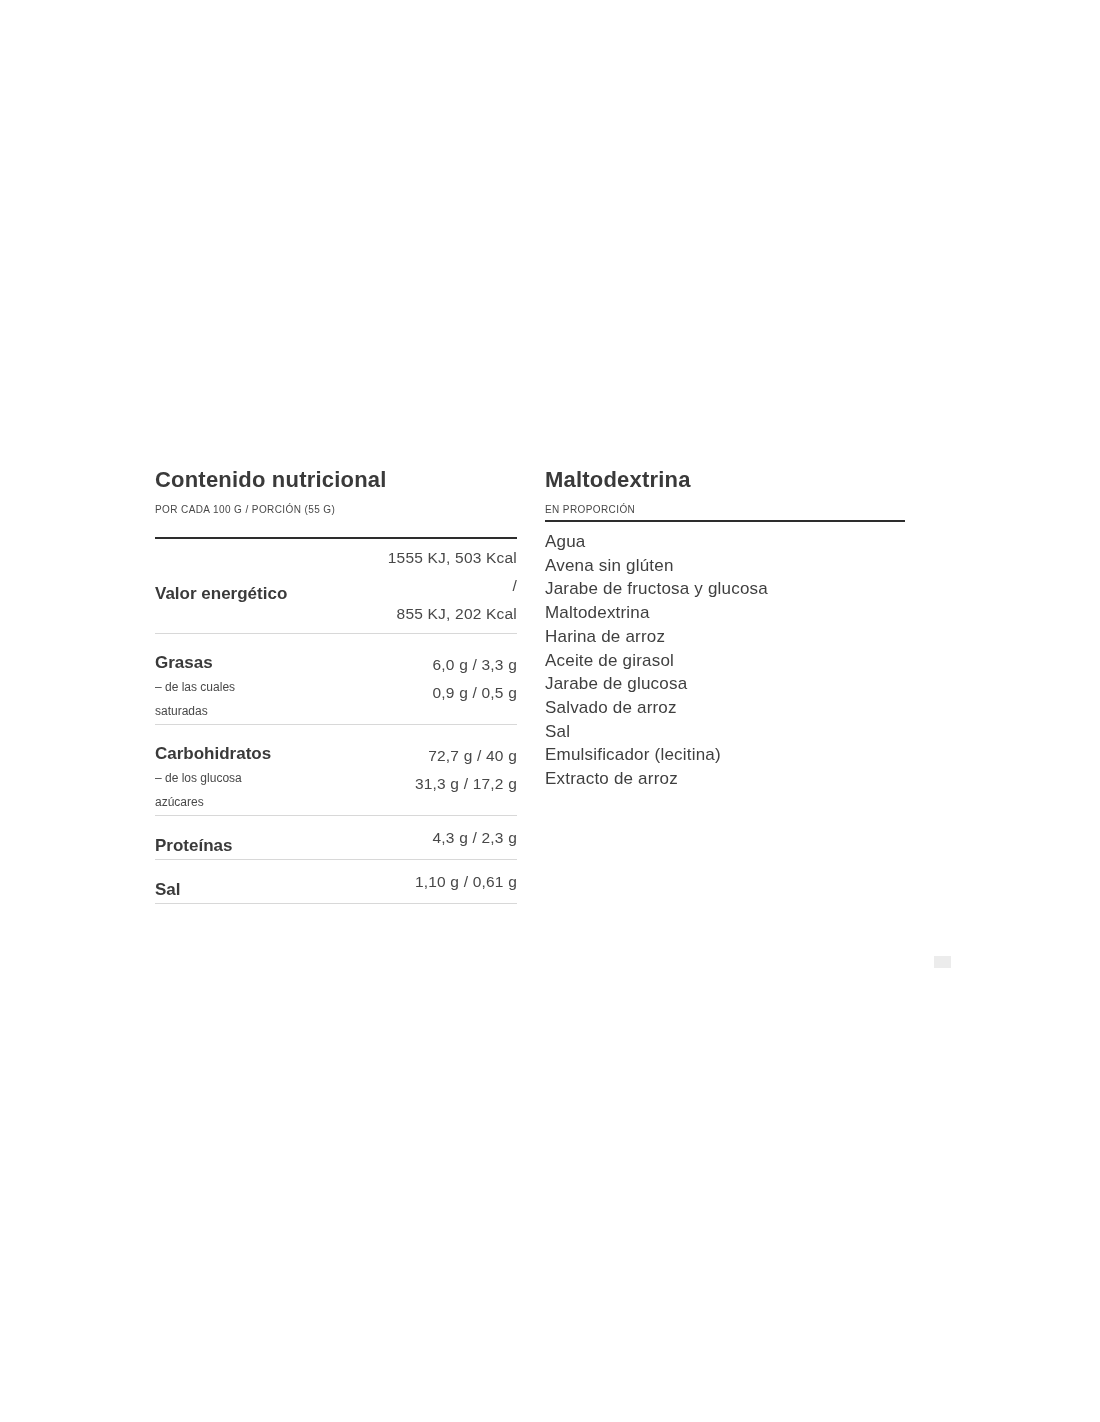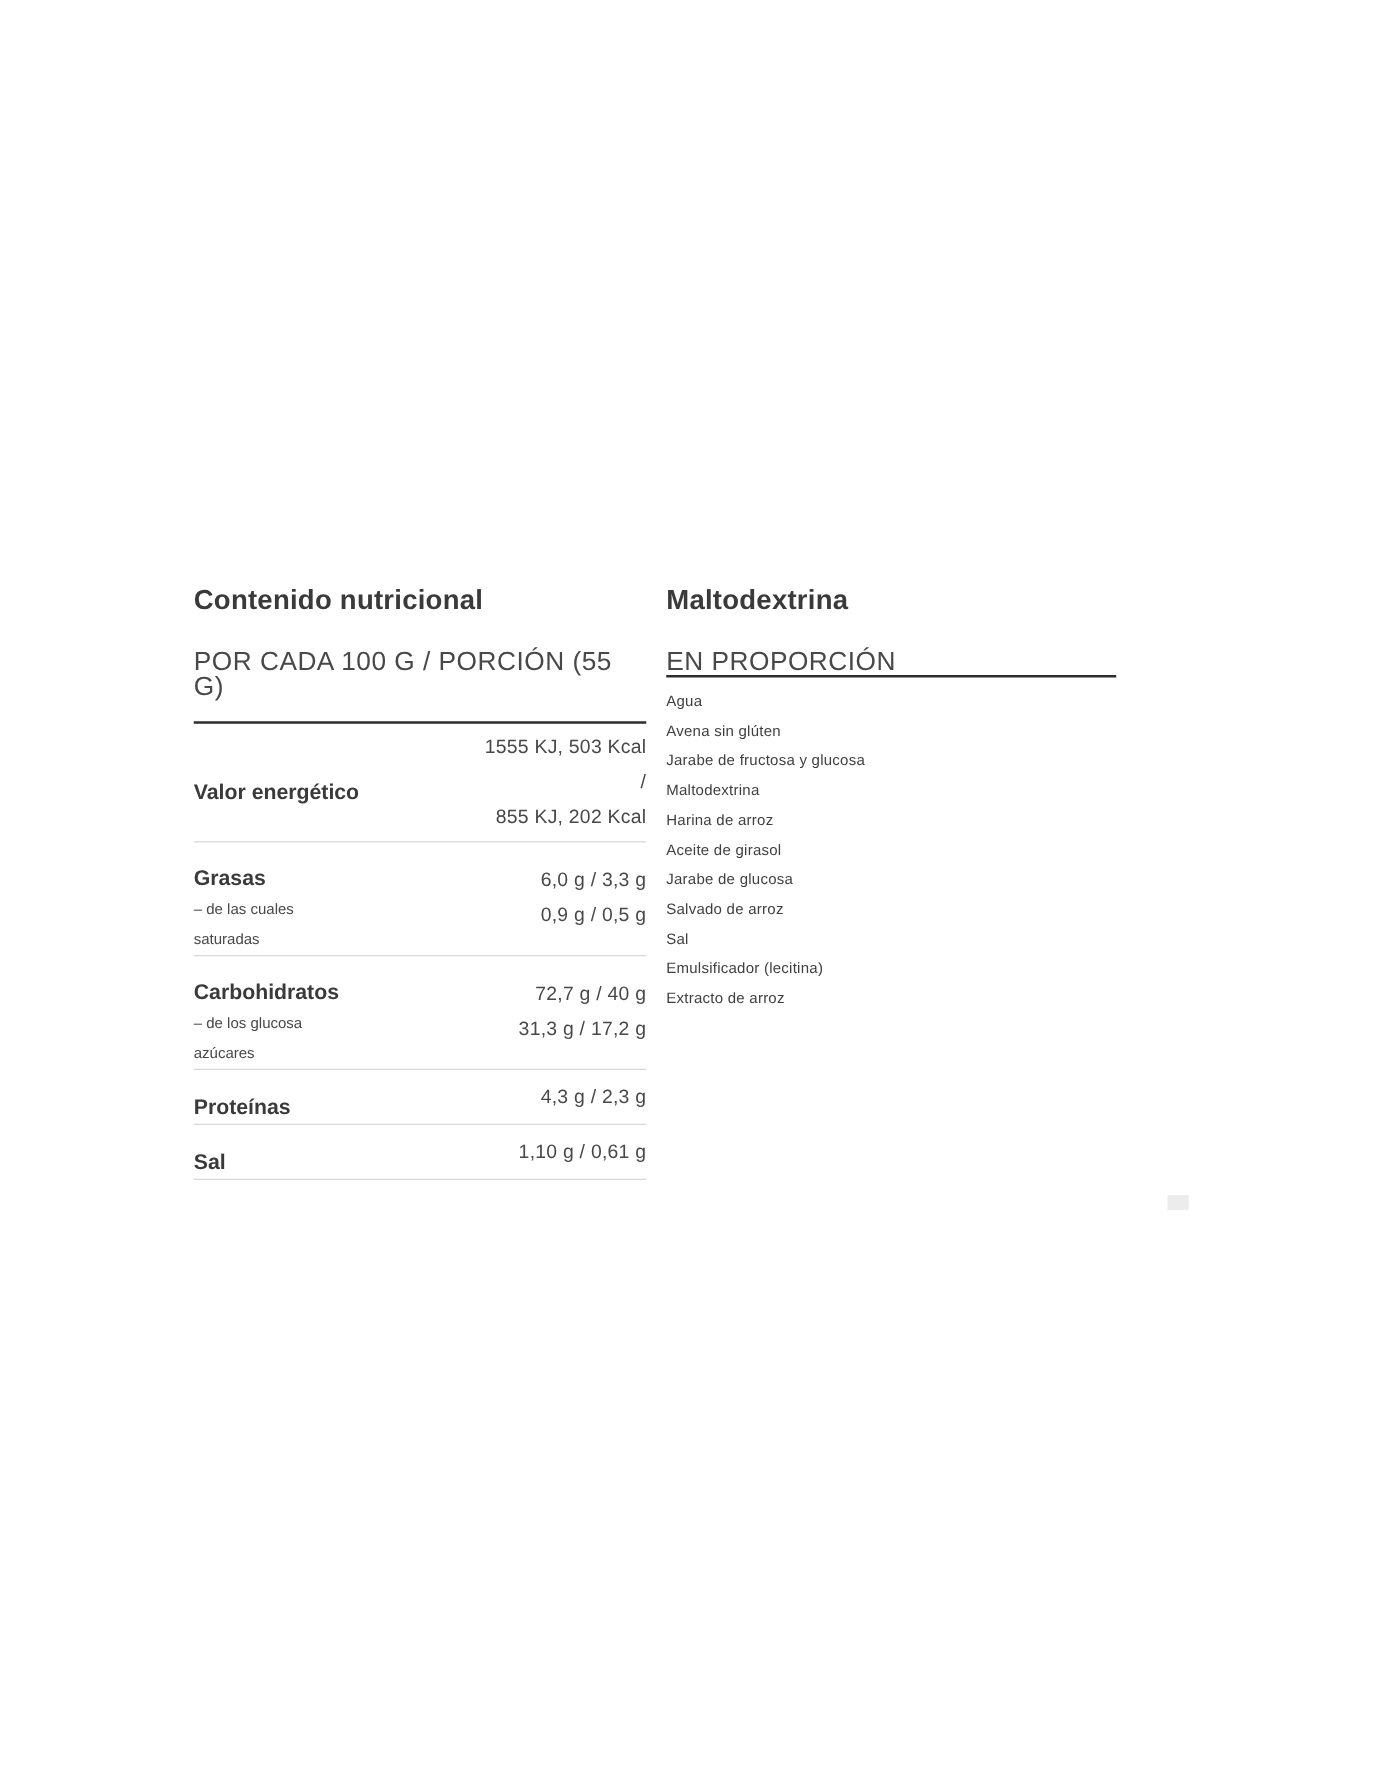--- a/index.html
+++ b/index.html
@@ -19,36 +19,36 @@
     font-family: "Liberation Sans", sans-serif;
     color: var(--text);
     position: relative;
     overflow: hidden;
   }
   .columns {
     position: absolute;
     top: 464px;
     left: 155px;
     display: flex;
-    gap: 16px;
+    gap: 28px;
   }
   .col { width: 362px; }
   .col.ingredients-col { width: 360px; }
   .col-title {
     font-size: 22px;
     line-height: 32px;
     font-weight: bold;
     margin: 0;
     color: var(--text);
     letter-spacing: 0.2px;
   }
   .col-subtitle {
-    font-size: 21px;
+    font-size: 10px;
     line-height: 20px;
-    margin-top: 24px;
+    margin-top: 4px;
     color: var(--text-soft);
     letter-spacing: 0.4px;
   }
   .rule-top {
     border-top: 2px solid var(--rule-dark);
     margin-top: 17px;
   }
   
   .row {
     display: flex;
@@ -82,21 +82,21 @@
     color: var(--text-soft);
     letter-spacing: 0.2px;
   }
   
   .ingredients-list {
     list-style: none;
     margin: 0;
     padding: 8px 0 0 0;
   }
   .ingredients-list li {
-    font-size: 12px;
+    font-size: 17px;
     line-height: 23.7px;
     color: #3f3f3f;
     letter-spacing: 0.2px;
   }
   .artifact {
     position: absolute;
     left: 934px;
     top: 956px;
     width: 17px;
     height: 12px;

